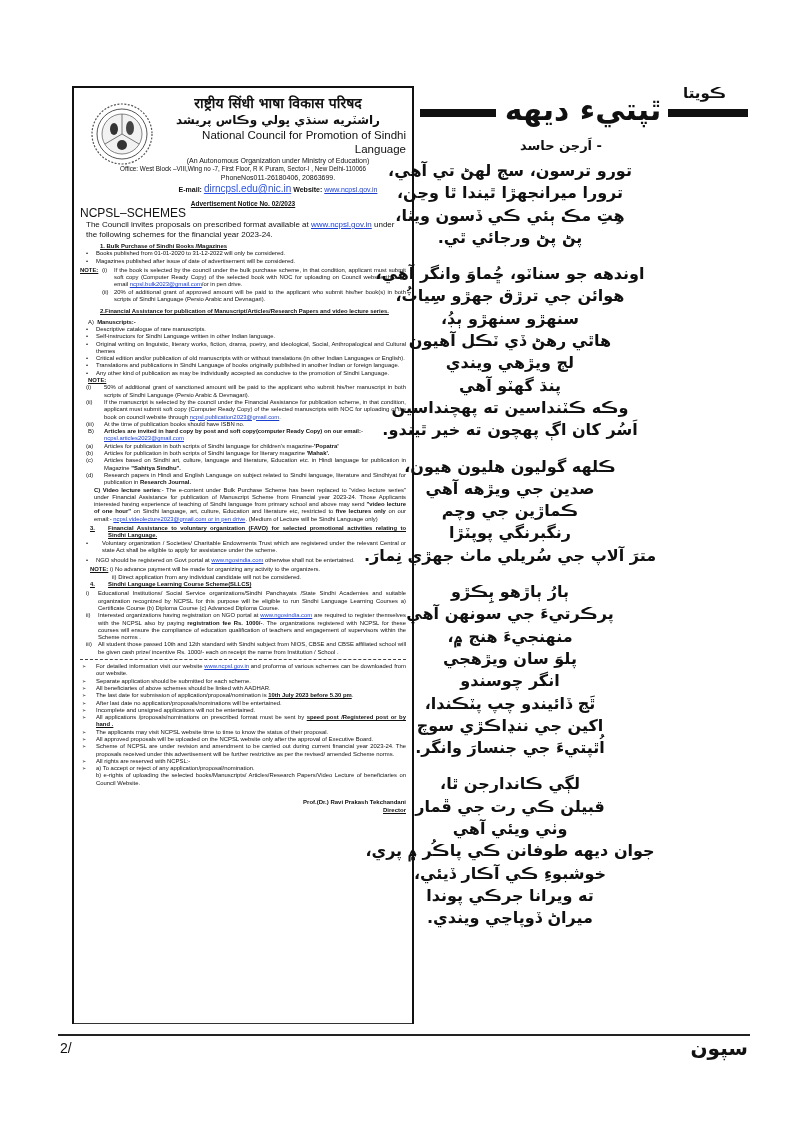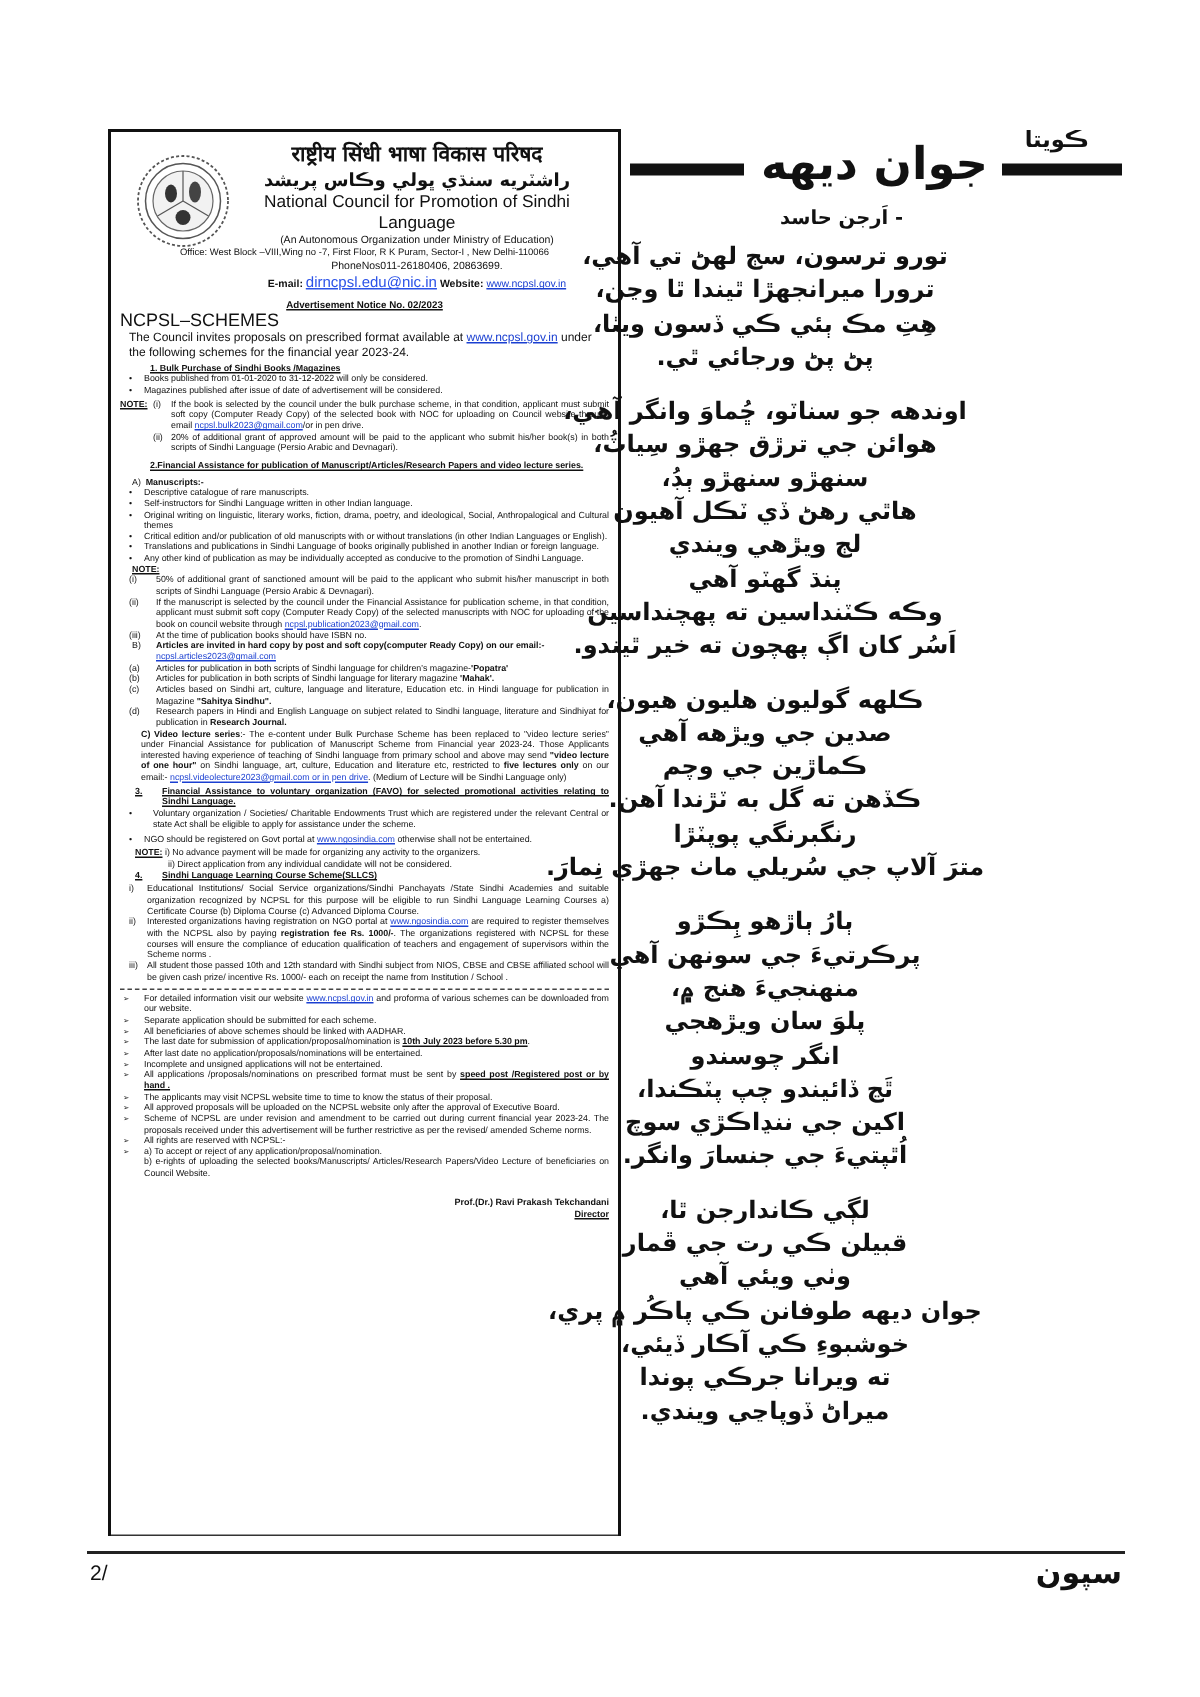--- a/index.html
+++ b/index.html
@@ -12,21 +12,21 @@
     position: absolute; left: 72px; top: 86px; width: 342px; height: 938px;
     border-left: 2px solid #111; border-right: 2px solid #111; border-top: 2px solid #111;
     padding: 4px 6px 14px 6px;
   }
   .ad-box .bottom-rule { position: absolute; left: 0; right: 0; bottom: 0; height: 1px; background: #333; }
   .header { position: relative; height: 104px; }
   .logo { position: absolute; left: 10px; top: 10px; width: 64px; height: 64px; }
   .hdr-text { position: absolute; left: 70px; right: 0; top: 2px; text-align: center; }
   .hdr-hindi { font-family: "DejaVu Sans", sans-serif; font-size: 14px; font-weight: bold; line-height: 18px; }
   .hdr-urdu { font-family: "DejaVu Sans", sans-serif; font-size: 12px; font-weight: bold; line-height: 16px; direction: rtl; }
-  .hdr-en { font-size: 11.5px; line-height: 14px; }
+  .hdr-en { font-size: 11.5px; line-height: 14px; text-align: right; }
   .hdr-sub { font-size: 7px; line-height: 9px; }
   .hdr-office { font-size: 6.3px; line-height: 8px; margin-left: -70px; white-space: nowrap; }
   .hdr-email { font-size: 7px; line-height: 12px; margin-top: 1px; }
   .hdr-email .email-link { font-size: 10px; color: #2b52e8; }
   .hdr-email b { font-weight: bold; }
 
   .notice-no { text-align: center; font-size: 6.5px; font-weight: bold; text-decoration: underline; margin-top: 4px; }
   .schemes-title { text-align: left; font-size: 12px; line-height: 13px; }
   .intro { font-size: 8px; line-height: 10px; padding: 0 6px; }
 
@@ -222,21 +222,21 @@
       <div style="text-decoration:underline">Director</div>
     </div>
   </div>
   <div class="bottom-rule"></div>
 </div>
 
 <div class="poem-col">
   <div class="genre">ڪويتا</div>
   <div class="title-bar">
     <div class="rule l"></div>
-    <div class="poem-title">جوان ديهه</div>
+    <div class="poem-title">ٿپتيء ديهه</div>
     <div class="rule r"></div>
   </div>
   <div class="author">- اَرجن حاسد</div>
 
   <div class="stanzas">
     <div class="stanza">
       <div class="line">تورو ترسون، سڄ لهڻ تي آهي،</div>
       <div class="line">ترورا ميرانجھڙا ٿيندا ٿا وڃن،</div>
       <div class="line">هِتِ مڪ ٻئي ڪي ڏسون ويٺا،</div>
       <div class="line">پڻ پڻ ورجائي ٿي.</div>
@@ -248,21 +248,20 @@
       <div class="line">هاٿي رهڻ ڏي ٽڪل آهيون</div>
       <div class="line">لڄ ويڙهي ويندي</div>
       <div class="line">پنڌ گهٽو آهي</div>
       <div class="line">وڪه ڪٽنداسين ته پهچنداسين</div>
       <div class="line">اَسُر کان اڳ پهچون ته خير ٿيندو.</div>
     </div>
     <div class="stanza">
       <div class="line">ڪلهه گوليون هليون هيون،</div>
       <div class="line">صدين جي ويڙهه آهي</div>
       <div class="line">ڪماڙين جي وچم</div>
-      <div class="line">ڪڏهن ته گل به ٽڙندا آهن.</div>
       <div class="line">رنگبرنگي پوپٽڙا</div>
       <div class="line">مترَ آلاپ جي سُريلي ماٺ جهڙي نِمارَ.</div>
     </div>
     <div class="stanza">
       <div class="line">ٻارُ ٻاڙهو ٻِڪڙو</div>
       <div class="line">پرڪرتيءَ جي سونهن آهي</div>
       <div class="line">منهنجيءَ هنج ۾،</div>
       <div class="line">پلوَ سان ويڙهجي</div>
       <div class="line">انگر چوسندو</div>
       <div class="line">ٿَڃ ڏائيندو چپ پٽڪندا،</div>

